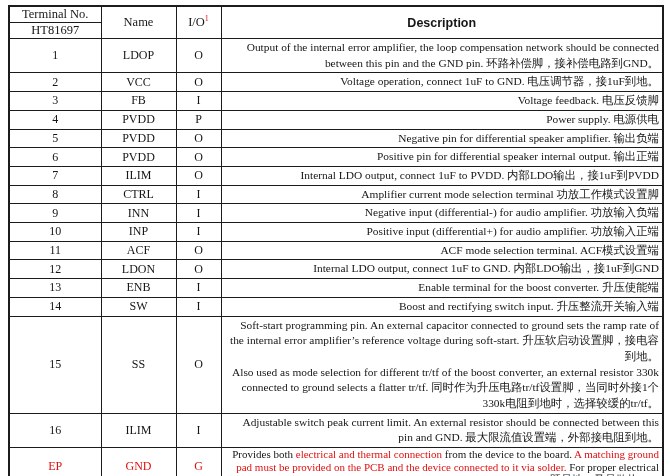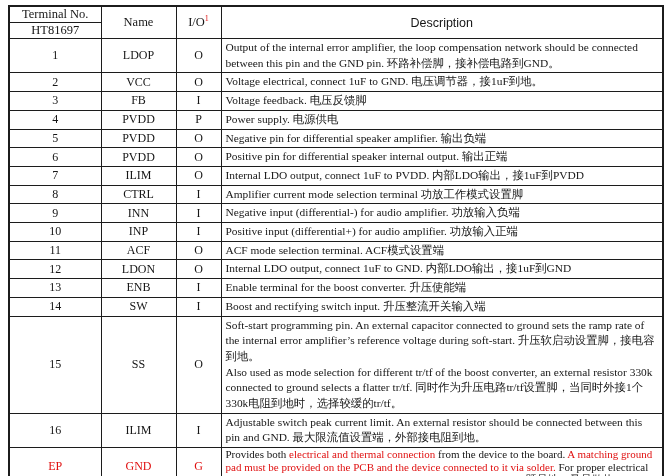--- a/index.html
+++ b/index.html
@@ -10,30 +10,30 @@
     overflow:hidden;
   }
   .page { position:absolute; left:8px; top:5px; }
   table { border-collapse:collapse; table-layout:fixed; width:654px;
           border:2px solid var(--line); }
   td { border:1px solid var(--line); padding:0; overflow:hidden; }
 
   thead tr { height:16px; }
   .hdr { text-align:center; vertical-align:middle; font-size:12.5px; }
   .hdr-desc { font-family:"Liberation Sans","DejaVu Sans",sans-serif; font-size:12.5px;
-              text-align:center; vertical-align:middle; }
+              text-align:center; vertical-align:middle;font-weight:bold; }
   .io-sup { color:var(--red); font-size:8px; vertical-align:super; line-height:0; }
 
   tbody tr { height:17px; }
   .no-cell, .name-cell, .io-cell {
     text-align:center; vertical-align:middle; font-size:12px;
   }
   .desc-cell {
     font-size:11.4px; line-height:15.7px; vertical-align:middle;
-    padding:1px 3px 1px 4px; text-align:left;
+    padding:1px 3px 1px 4px; text-align:right;
   }
   .desc-text { white-space:pre-line; }
   tr.red-row .no-cell, tr.red-row .name-cell, tr.red-row .io-cell { color:var(--red); }
   tr.red-row .desc-cell { line-height:12.4px; font-size:11px; padding-top:0; padding-bottom:0; }
   .seg-red { color:var(--red); }
 </style>
 </head>
 <body>
 
 <div class="page">
@@ -59,21 +59,21 @@
         <tr>
     <td class="no-cell">1</td>
     <td class="name-cell">LDOP</td>
     <td class="io-cell">O</td>
     <td class="desc-cell"><span class="desc-text"><span>Output of the internal error amplifier, the loop compensation network should be connected between this pin and the GND pin. 环路补偿脚，接补偿电路到GND。</span></span></td>
   </tr>
         <tr>
     <td class="no-cell">2</td>
     <td class="name-cell">VCC</td>
     <td class="io-cell">O</td>
-    <td class="desc-cell"><span class="desc-text"><span>Voltage electrical, connect 1uF to GND. 电压调节器，接1uF到地。</span></span></td>
+    <td class="desc-cell"><span class="desc-text"><span>Voltage operation, connect 1uF to GND. 电压调节器，接1uF到地。</span></span></td>
   </tr>
         <tr>
     <td class="no-cell">3</td>
     <td class="name-cell">FB</td>
     <td class="io-cell">I</td>
     <td class="desc-cell"><span class="desc-text"><span>Voltage feedback. 电压反馈脚</span></span></td>
   </tr>
         <tr>
     <td class="no-cell">4</td>
     <td class="name-cell">PVDD</td>

